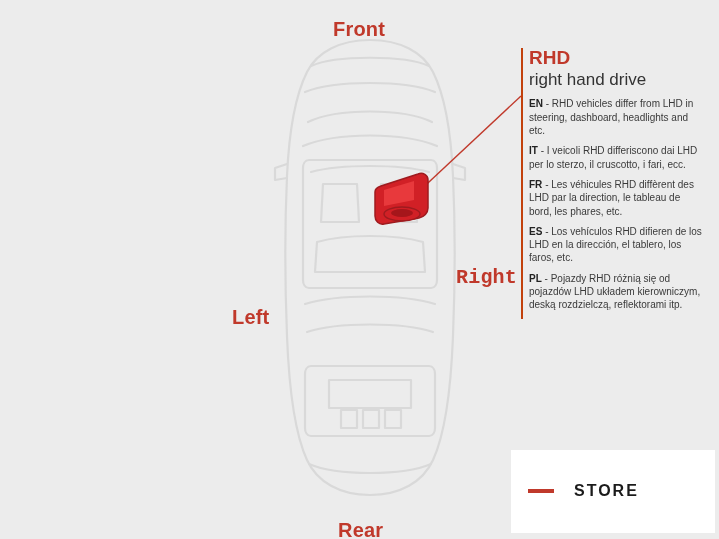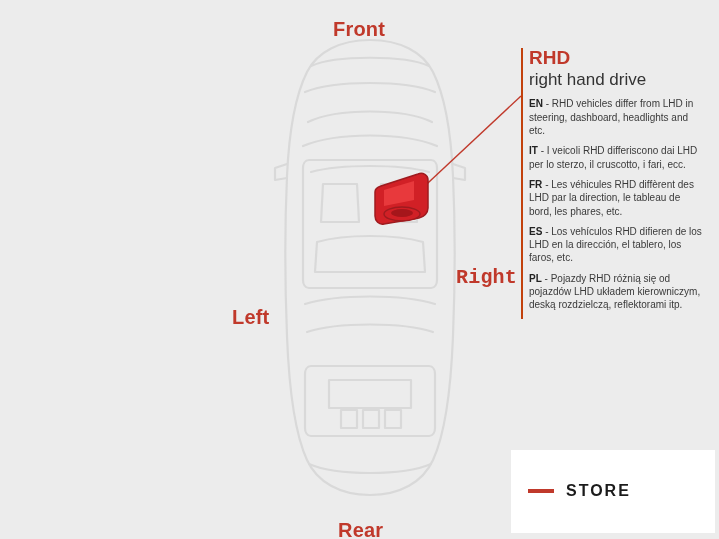--- a/index.html
+++ b/index.html
@@ -91,21 +91,21 @@
     display: flex;
     flex-direction: column;
     justify-content: center;
     align-items: flex-start;
     box-sizing: border-box;
     padding-left: 14px;
   }
   .logo-store-row {
     display: flex;
     align-items: center;
-    gap: 12px;
+    gap: 20px;
     margin-bottom: 1px;
     margin-left: 3px;
   }
   .logo-dash {
     width: 26px;
     height: 4px;
     background: #c0392b;
     display: block;
   }
   .logo-store {

